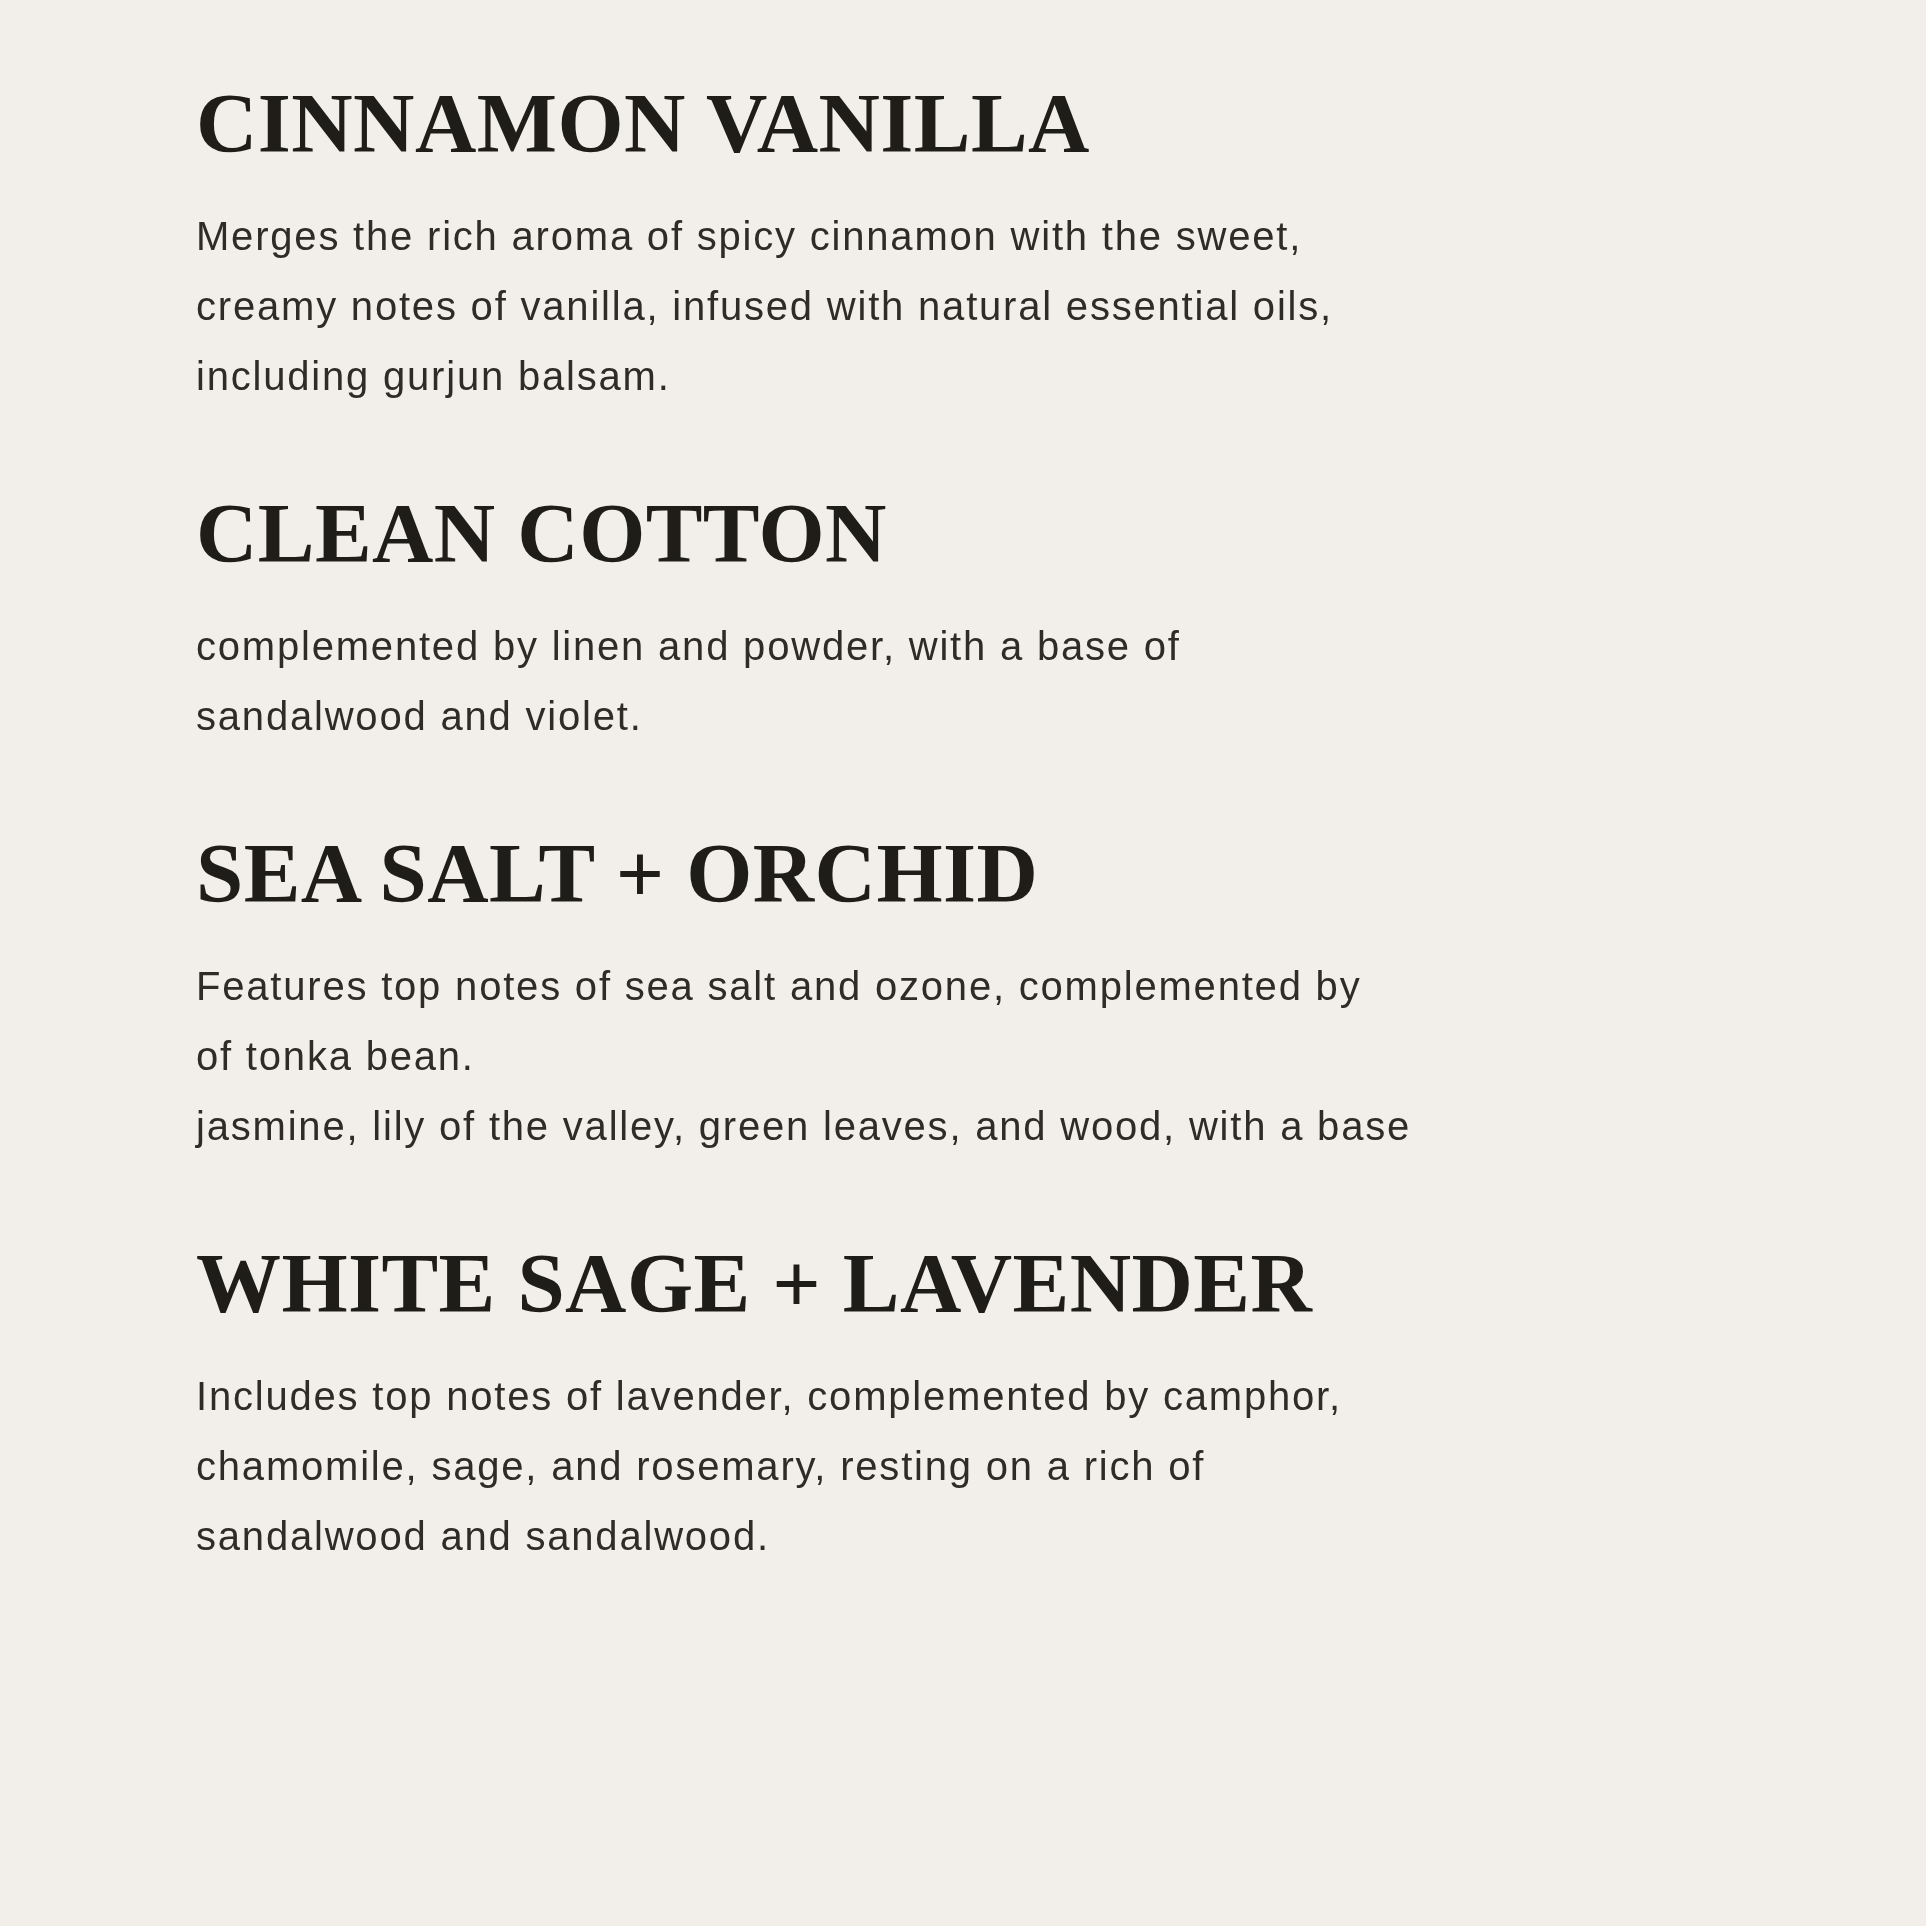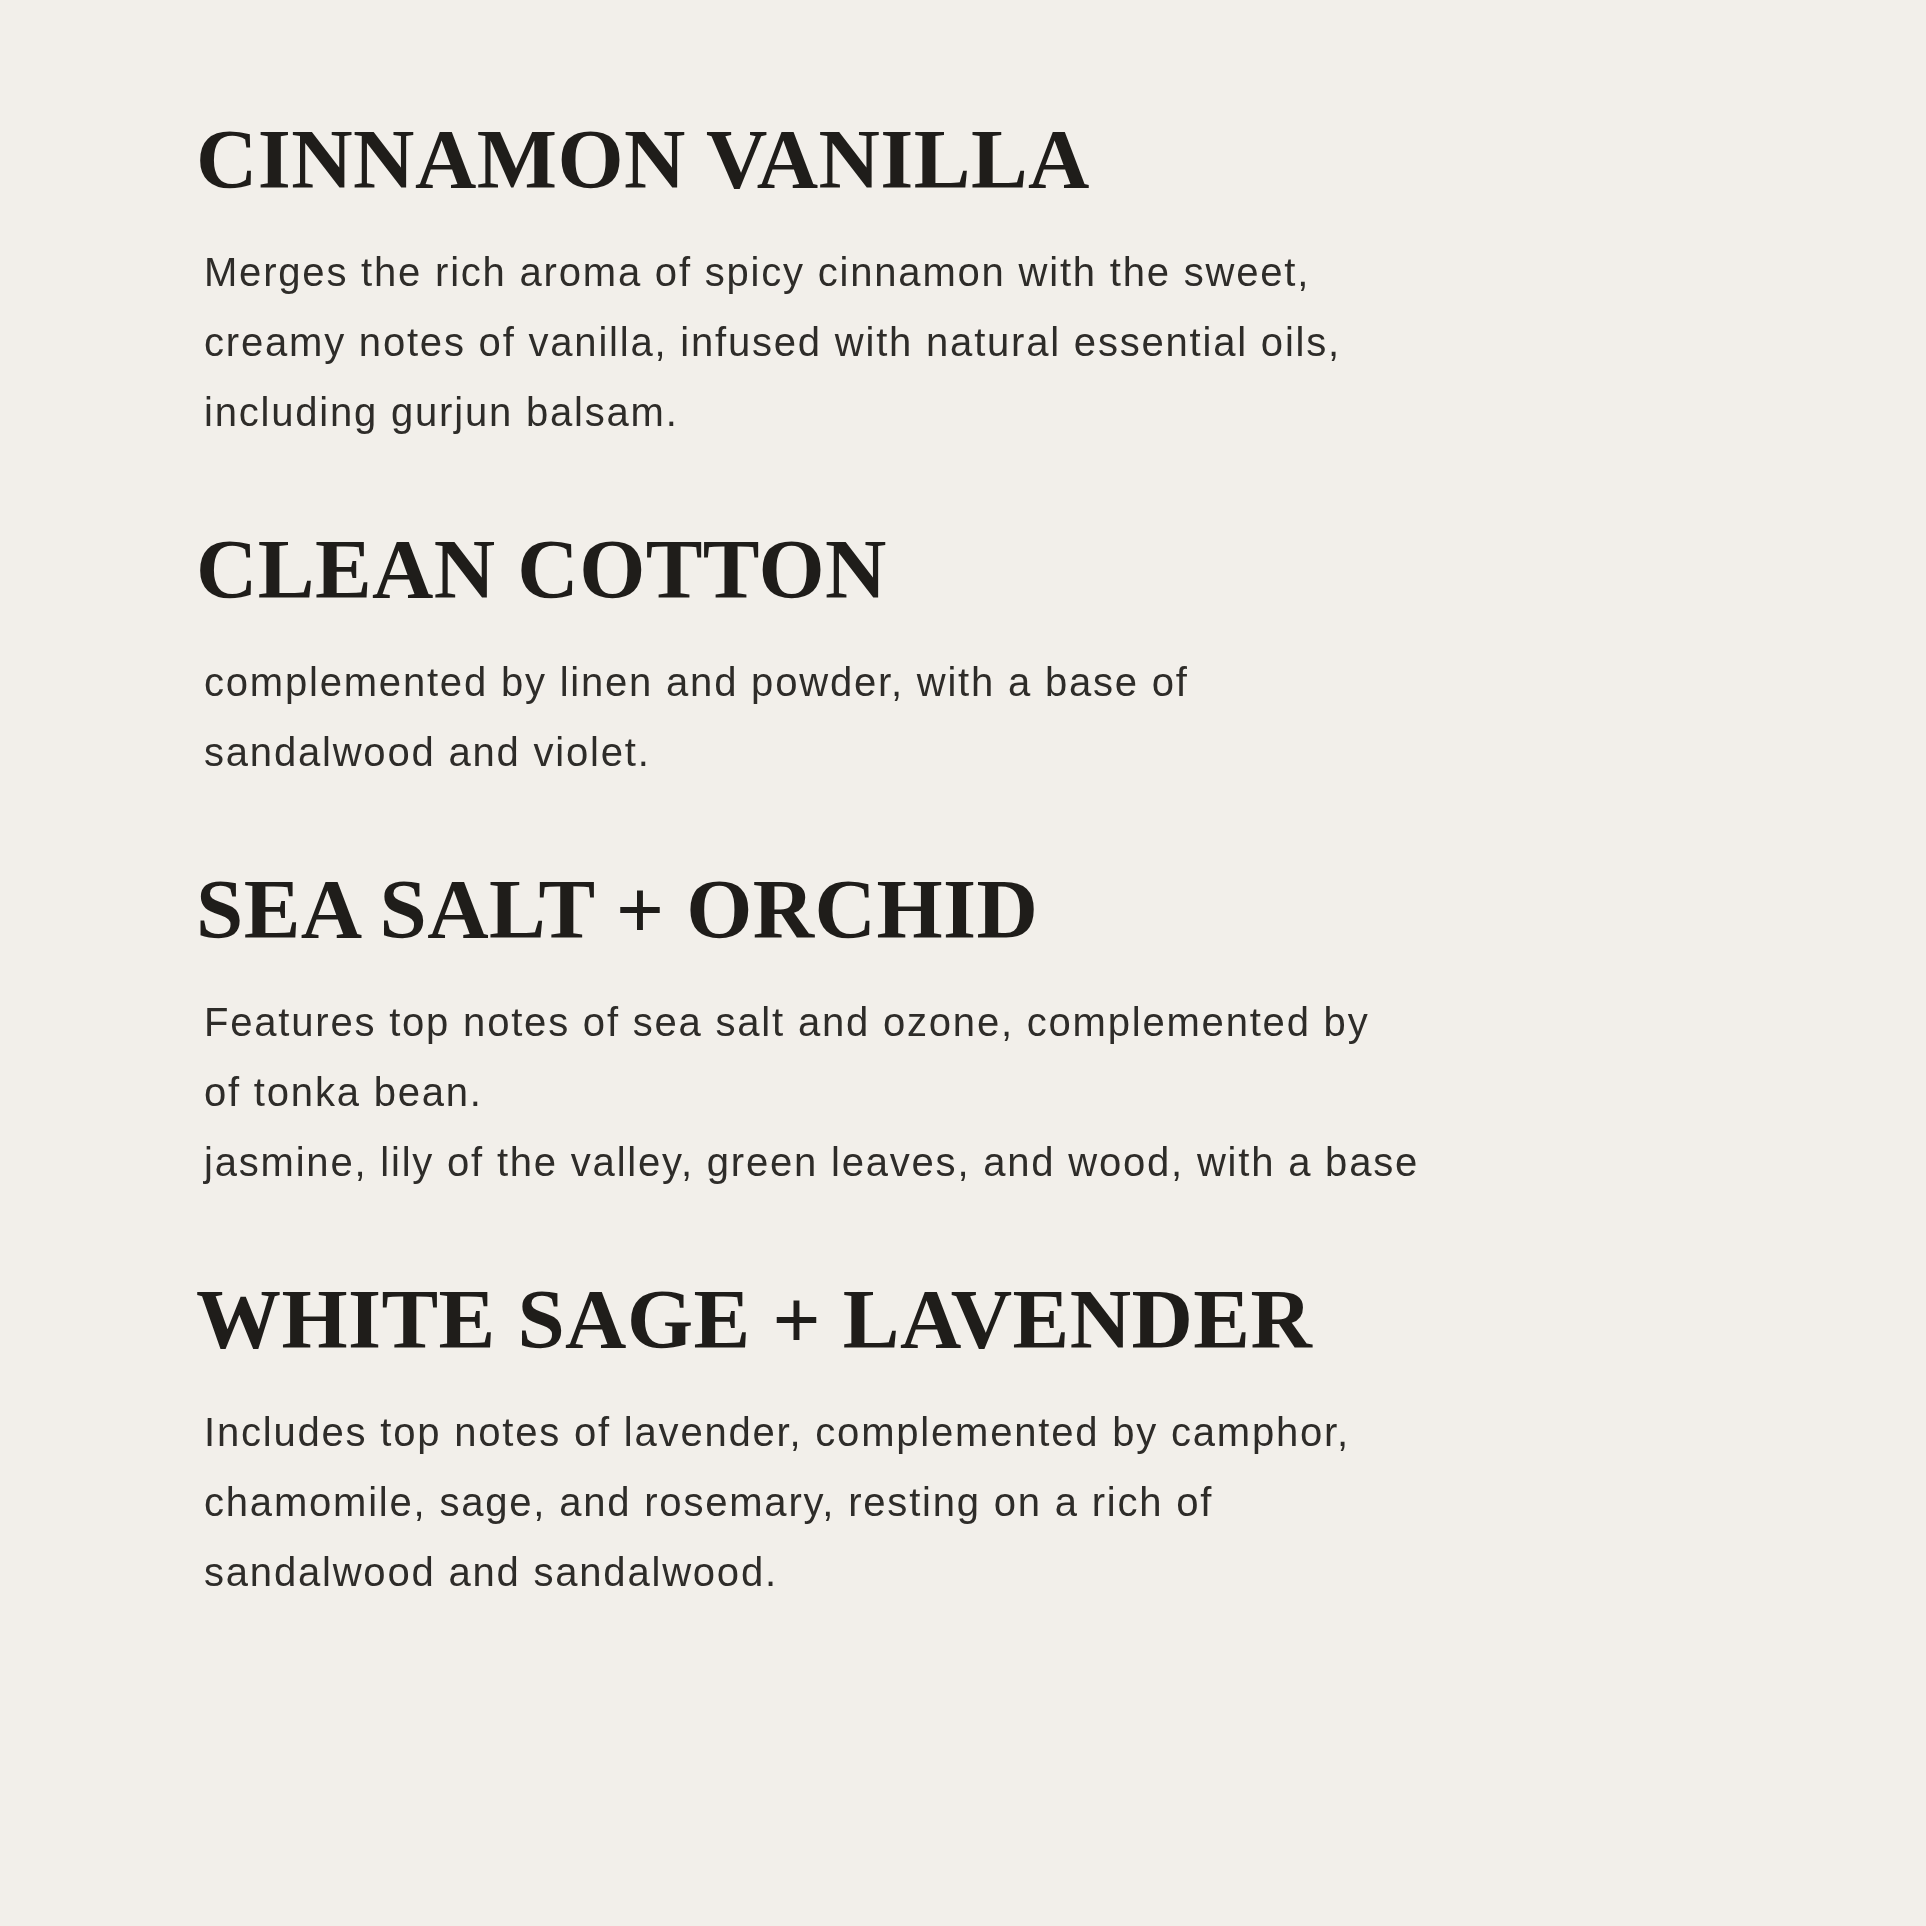--- a/index.html
+++ b/index.html
@@ -9,36 +9,36 @@
   body {
     width: 1927px;
     height: 1927px;
     background: #f2efea;
     overflow: hidden;
   }
   .page {
     box-sizing: border-box;
     width: 1927px;
     height: 1927px;
-    padding: 116px 198px 0 196px;
+    padding: 80px 198px 0 196px;
   }
   .scent-section {
     margin: 0 0 79px 0;
   }
   .scent-title {
     font-family: "Liberation Serif", "DejaVu Serif", serif;
     font-weight: 600;
     font-size: 85px;
     line-height: 87px;
     letter-spacing: 0.005em;
     color: #1f1d1a;
     margin: 0 0 34px 0;
   }
   .scent-desc {
-    margin: 8px;
+    margin: 0;
     max-width: 1465px;
   }
   .desc-line {
     font-family: "Liberation Sans", "DejaVu Sans", sans-serif;
     font-weight: 400;
     font-size: 40px;
     line-height: 70px;
     letter-spacing: 0.045em;
     color: #2e2c29;
     white-space: nowrap;

